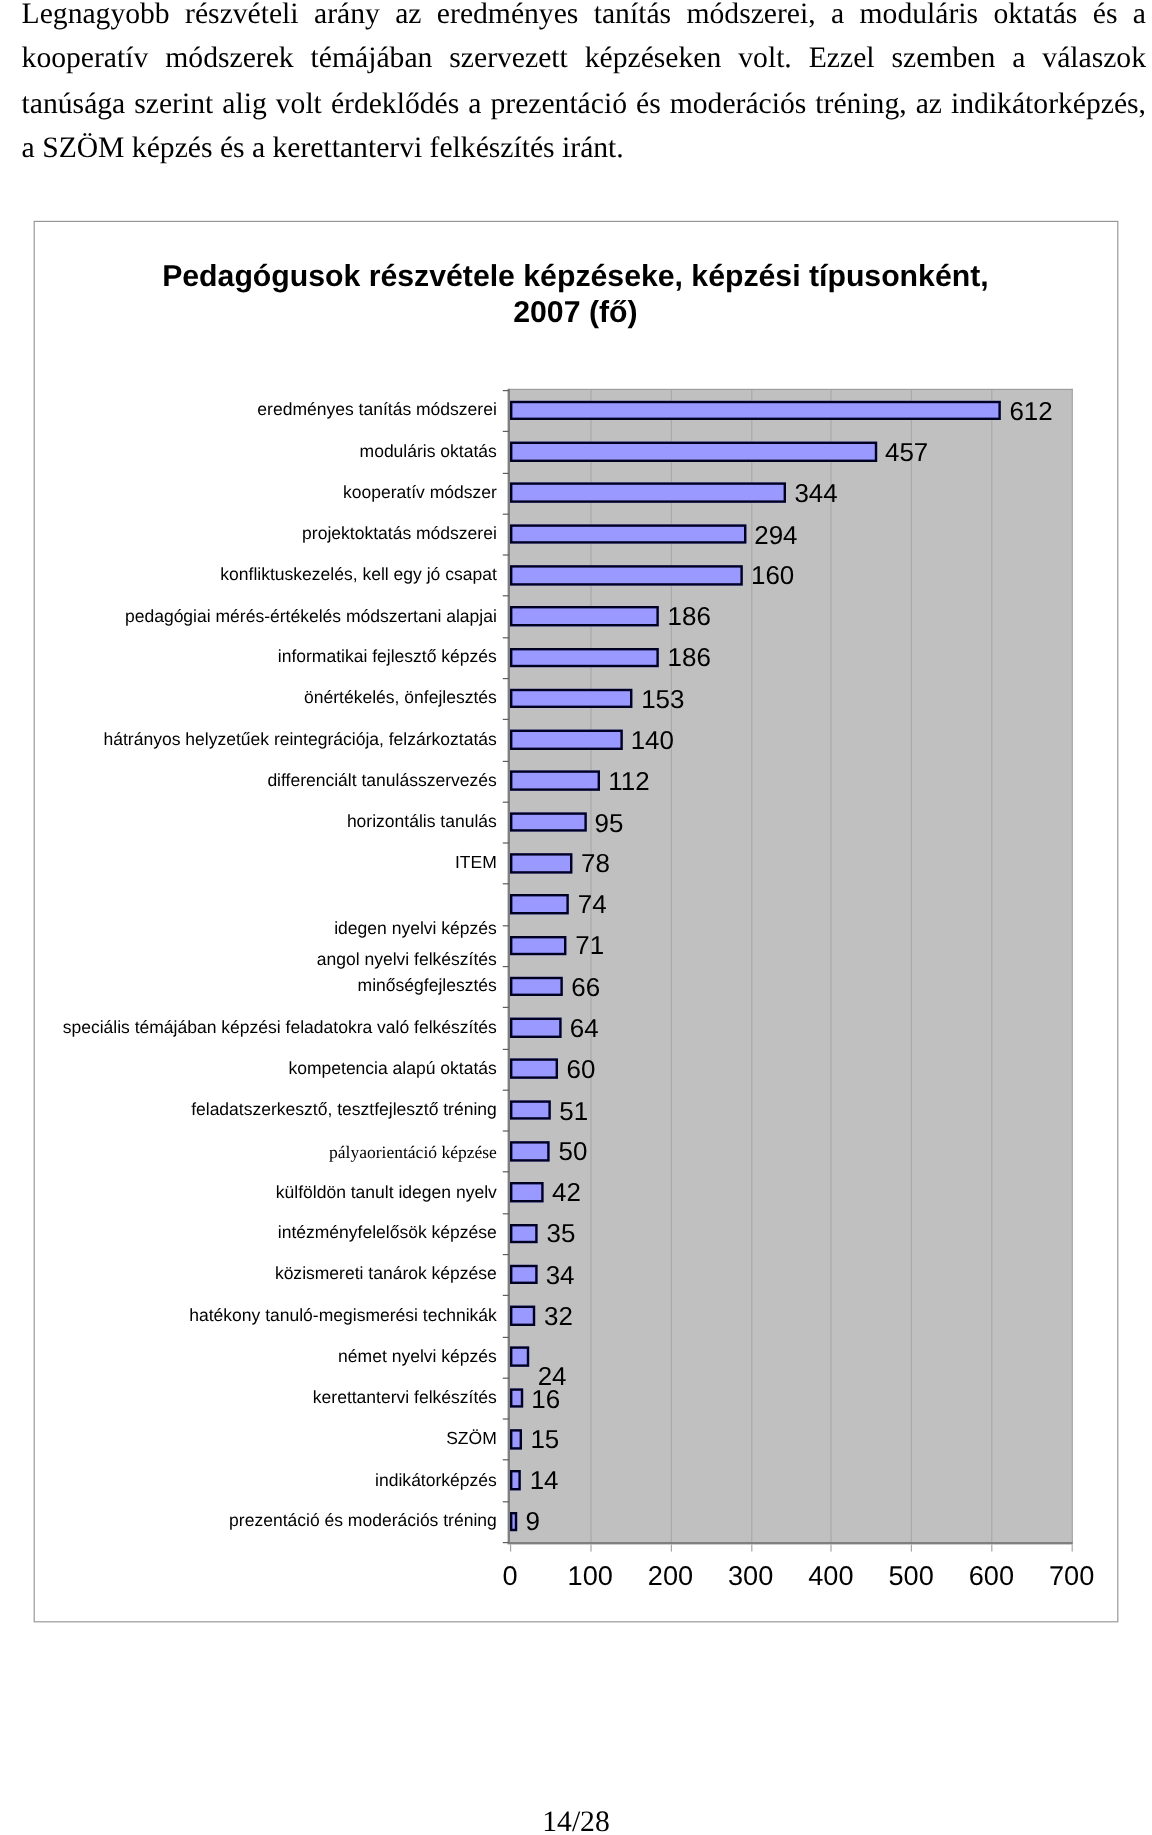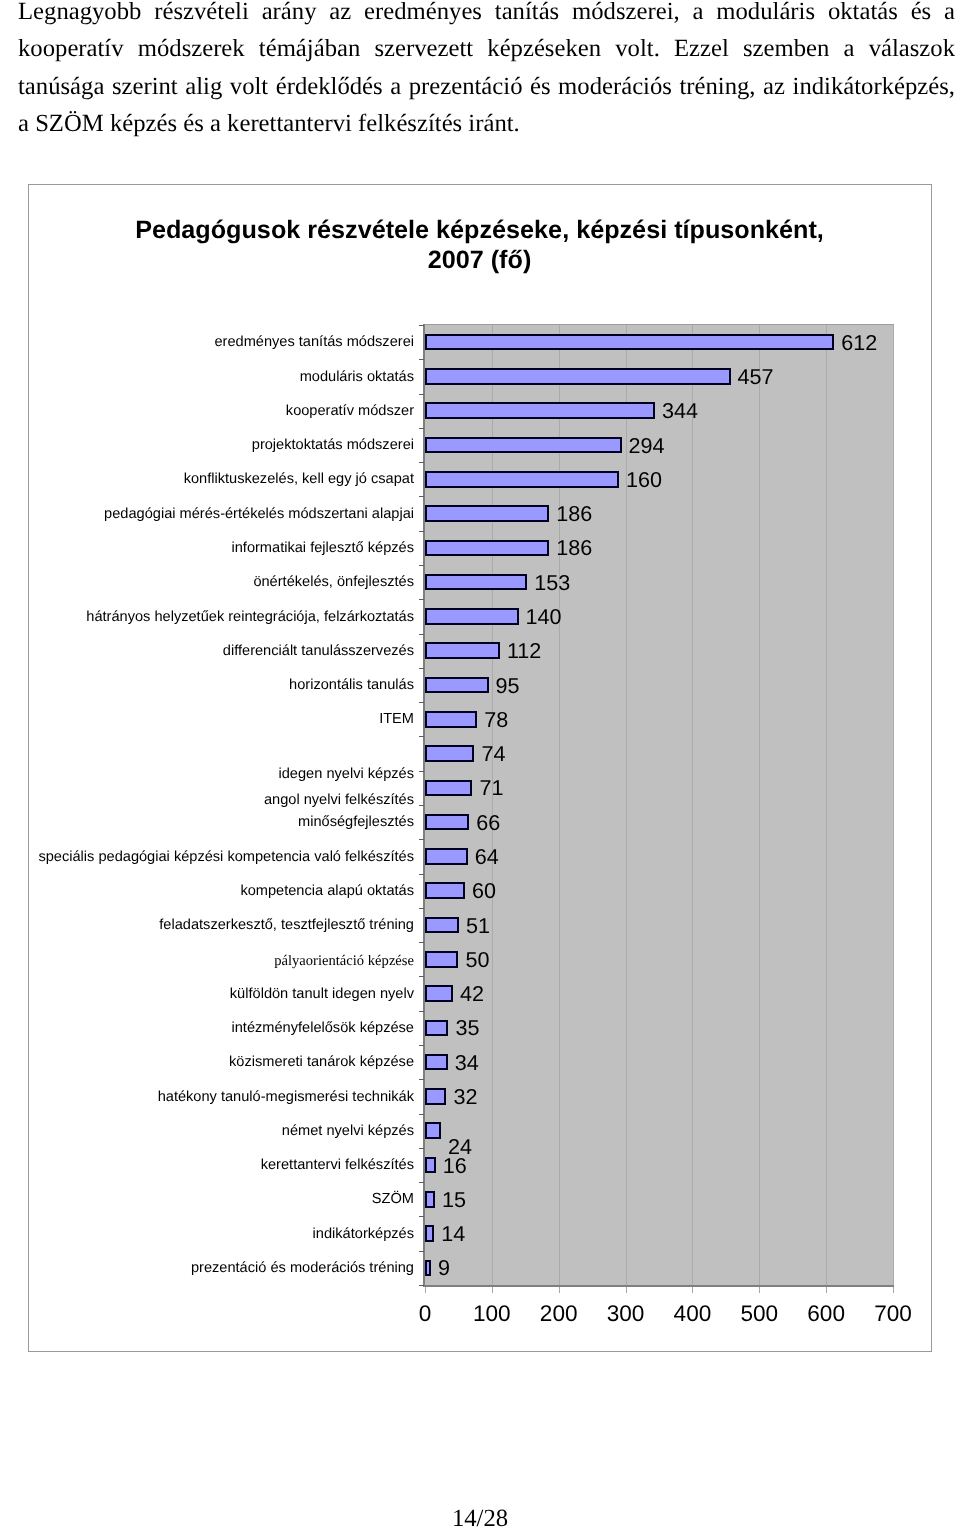--- a/index.html
+++ b/index.html
@@ -117,21 +117,21 @@
         <div class="catlabel" style="top: 321.771px;">pedagógiai mérés-értékelés módszertani alapjai</div>
         <div class="catlabel" style="top: 356.057px;">informatikai fejlesztő képzés</div>
         <div class="catlabel" style="top: 390.343px;">önértékelés, önfejlesztés</div>
         <div class="catlabel" style="top: 424.629px;">hátrányos helyzetűek reintegrációja, felzárkoztatás</div>
         <div class="catlabel" style="top: 458.914px;">differenciált tanulásszervezés</div>
         <div class="catlabel" style="top: 493.2px;">horizontális tanulás</div>
         <div class="catlabel" style="top: 527.486px;">ITEM</div>
         <div class="catlabel" style="top: 561.771px; margin-top: 20px;">idegen nyelvi képzés</div>
         <div class="catlabel" style="top: 596.057px; margin-top: 12px;">angol nyelvi felkészítés</div>
         <div class="catlabel" style="top: 630.343px;">minőségfejlesztés</div>
-        <div class="catlabel" style="top: 664.629px;">speciális pedagógiai képzési kompetencia való felkészítés</div>
+        <div class="catlabel" style="top: 664.629px;">speciális témájában képzési feladatokra való felkészítés</div>
         <div class="catlabel" style="top: 698.914px;">kompetencia alapú oktatás</div>
         <div class="catlabel" style="top: 733.2px;">feladatszerkesztő, tesztfejlesztő tréning</div>
         <div class="catlabel" style="top: 769px; font-family: Liberation Serif, serif;">pályaorientáció képzése</div>
         <div class="catlabel" style="top: 801.771px;">külföldön tanult idegen nyelv</div>
         <div class="catlabel" style="top: 836.057px;">intézményfelelősök képzése</div>
         <div class="catlabel" style="top: 870.343px;">közismereti tanárok képzése</div>
         <div class="catlabel" style="top: 904.629px;">hatékony tanuló-megismerési technikák</div>
         <div class="catlabel" style="top: 938.914px;">német nyelvi képzés</div>
         <div class="catlabel" style="top: 973.2px; padding-left: 12px;">kerettantervi felkészítés</div>
         <div class="catlabel" style="top: 1007.49px;">SZÖM</div>

